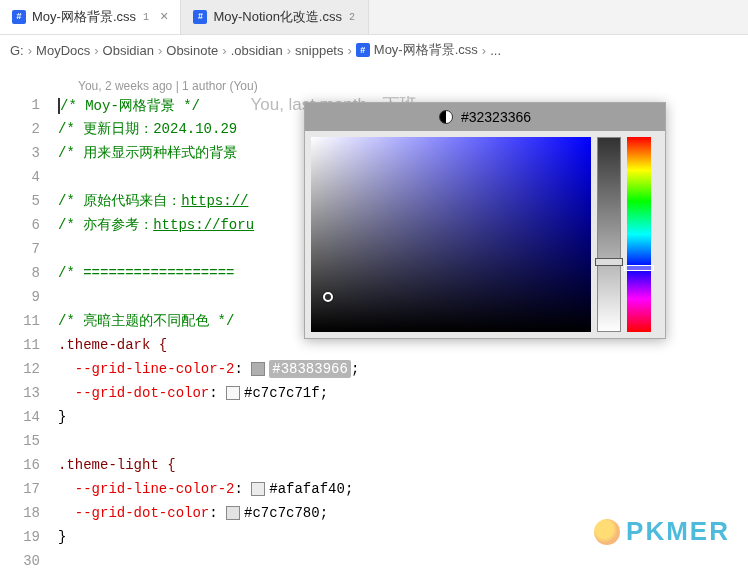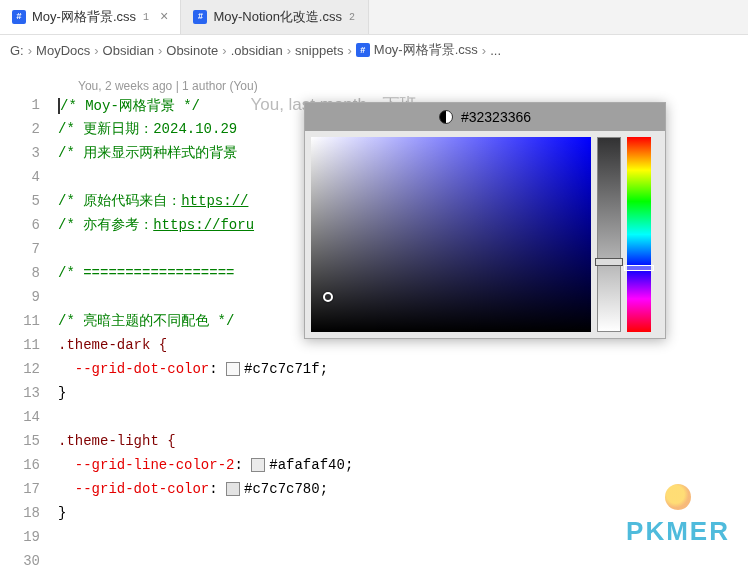--- a/index.html
+++ b/index.html
@@ -39,21 +39,21 @@
 .picker-title { display: flex; align-items: center; justify-content: center; gap: 8px; background: #a0a0a0; height: 28px; color: #000; font-family: -apple-system, sans-serif; font-size: 14px; }
 .half-circle { width: 14px; height: 14px; border-radius: 50%; background: linear-gradient(90deg, #000 50%, #fff 50%); border: 1px solid #333; }
 .picker-body { display: flex; padding: 6px; gap: 6px; }
 .satval { width: 280px; height: 195px; position: relative; background: linear-gradient(to bottom, rgba(0,0,0,0) 0%, #000 100%), linear-gradient(to right, #fff 0%, #0000ff 100%); }
 .sv-cursor { position: absolute; width: 10px; height: 10px; border: 2px solid #fff; border-radius: 50%; left: 12px; top: 155px; box-shadow: 0 0 2px #000; }
 .alpha { width: 24px; height: 195px; background: linear-gradient(to bottom, #323233 0%, #fff 100%); position: relative; border: 1px solid #888; }
 .alpha-thumb { position: absolute; left: -3px; right: -3px; top: 120px; height: 8px; border: 1px solid #555; background: #ddd; }
 .hue { width: 24px; height: 195px; background: linear-gradient(to bottom, #f00 0%, #ff0 17%, #0f0 33%, #0ff 50%, #00f 67%, #f0f 83%, #f00 100%); position: relative; }
 .hue-thumb { position: absolute; left: -3px; right: -3px; top: 128px; height: 6px; border: 1px solid #fff; background: rgba(255,255,255,0.4); }
 
-.watermark { position: absolute; right: 18px; bottom: 30px; font-family: Arial, sans-serif; font-size: 26px; font-weight: bold; color: #3cb4d9; letter-spacing: 2px; opacity: 0.9; display: flex; align-items: center; gap: 6px; flex-direction: column; }
+.watermark { position: absolute; right: 18px; bottom: 30px; font-family: Arial, sans-serif; font-size: 26px; font-weight: bold; color: #3cb4d9; letter-spacing: 2px; opacity: 0.9; display: flex; align-items: center; gap: 6px; }
 .wm-icon { width: 26px; height: 26px; border-radius: 50%; background: radial-gradient(circle at 40% 40%, #ffd966 40%, #f6b26b 60%); position: relative; }
 </style>
 </head>
 <body>
 
 <div class="tabs">
   <div class="tab active">
     <span class="tab-icon">#</span>
     <span class="tab-name">Moy-网格背景.css</span>
     <span class="tab-dot" style="background:none;color:#888">1</span>
@@ -116,20 +116,21 @@
     <div class="line comment">/* 更新日期：2024.10.29 </div>
     <div class="line comment">/* 用来显示两种样式的背景</div>
     <div class="line"></div>
     <div class="line"><span class="comment">/* 原始代码来自：</span><span class="comment underline">https://</span></div>
     <div class="line"><span class="comment">/* 亦有参考：</span><span class="comment underline">https://foru</span></div>
     <div class="line"></div>
     <div class="line comment">/* ==================</div>
     <div class="line"></div>
     <div class="line comment">/* 亮暗主题的不同配色 */</div>
     <div class="line"><span class="selector">.theme-dark {</span></div>
+    <div class="line">  <span class="prop">--grid-line-color-2</span>: <span class="swatch" style="background:#38383966"></span><span class="val-hl">#38383966</span>;</div>
     <div class="line">  <span class="prop">--grid-dot-color</span>: <span class="swatch" style="background:#c7c7c71f"></span><span class="val">#c7c7c71f</span>;</div>
     <div class="line brace">}</div>
     <div class="line"></div>
     <div class="line"><span class="selector">.theme-light {</span></div>
     <div class="line">  <span class="prop">--grid-line-color-2</span>: <span class="swatch" style="background:#afafaf40"></span><span class="val">#afafaf40</span>;</div>
     <div class="line">  <span class="prop">--grid-dot-color</span>: <span class="swatch" style="background:#c7c7c780"></span><span class="val">#c7c7c780</span>;</div>
     <div class="line brace">}</div>
   </div>
 </div>
 

